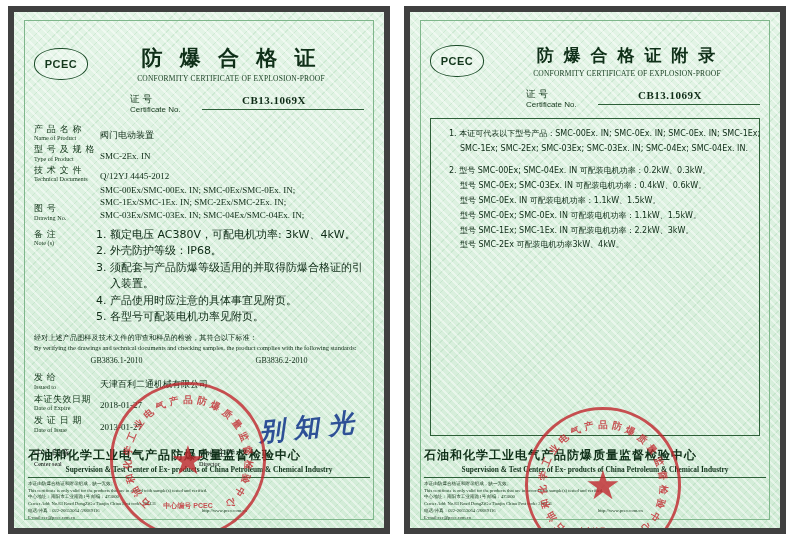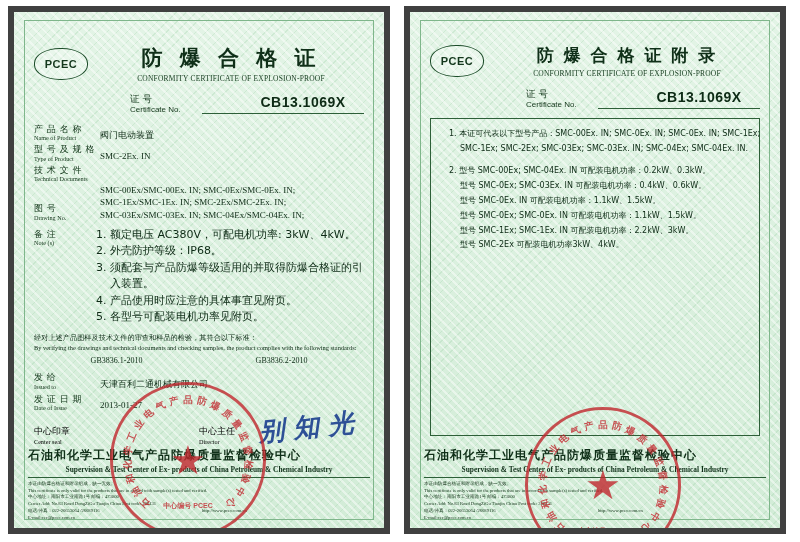--- a/index.html
+++ b/index.html
@@ -52,22 +52,22 @@
   }
   .titles{flex:1;text-align:center;}
   .t-cn{font-size:21px;font-weight:bold;letter-spacing:5px;color:#0f2f18;font-family:"DejaVu Sans",sans-serif;}
   .t-cn.small{font-size:17px;letter-spacing:2px;}
   .t-en{font-size:7.5px;letter-spacing:.2px;color:#143a1d;margin-top:2px;font-family:"Liberation Serif",serif;}
 
   .certno{display:flex;align-items:flex-start;gap:16px;margin-top:10px;padding-left:96px;}
   .certno .lbl{font-size:8px;line-height:1.25;color:#123519;width:56px;}
   .certno .lbl b{display:block;font-size:9.5px;font-family:"DejaVu Sans",sans-serif;font-weight:normal;}
   .certno .val{
-    flex:1;border-bottom:1px solid #2d5f38;font-size:14px;font-weight:bold;
-    color:#0d2a15;padding:0 0 1px 40px;font-family:Liberation Sans, sans-serif;letter-spacing:.5px;text-align:center;
+    flex:1;border-bottom:1px solid #2d5f38;font-size:11px;font-weight:bold;
+    color:#0d2a15;padding:0 0 1px 40px;font-family:Liberation Serif, serif;letter-spacing:.5px;
   }
 
   
   .fields{margin-top:8px;}
   .row{display:flex;align-items:flex-end;margin-bottom:2px;}
   .lab{width:62px;flex:0 0 62px;font-size:7.5px;line-height:1.15;color:#123519;padding-top:1px;}
   .lab .cn{font-size:9px;letter-spacing:.5px;font-family:"DejaVu Sans",sans-serif;display:block;}
   .lab .en{font-size:6.2px;display:block;font-family:"Liberation Serif",serif;}
   .val{flex:1;font-size:9px;color:#0d2a15;padding-left:4px;line-height:1.35;font-family:"DejaVu Sans",sans-serif;}
   .val.mono{font-family:"Liberation Serif",serif;font-size:9px;}
@@ -183,20 +183,21 @@
             <span class="cn">型 号 及 规 格</span>
             <span class="en">Type of Product</span>
           </div>
           <div class="val mono">SMC-2Ex. IN</div>
         </div>
         <div class="row">
           <div class="lab">
             <span class="cn">技 术 文 件</span>
             <span class="en">Technical Documents</span>
           </div>
+          <div class="val mono">Q/12YJ 4445-2012</div>
         </div>
         <div class="row">
           <div class="lab">
             <span class="cn">图 号</span>
             <span class="en">Drawing No.</span>
           </div>
           <div class="val mono" style="white-space:pre-line">SMC-00Ex/SMC-00Ex. IN;  SMC-0Ex/SMC-0Ex. IN;
 SMC-1Ex/SMC-1Ex. IN;  SMC-2Ex/SMC-2Ex. IN;
 SMC-03Ex/SMC-03Ex. IN;  SMC-04Ex/SMC-04Ex. IN;</div>
         </div>
@@ -226,20 +227,27 @@
         <span>GB3836.2-2010</span>
       </div>
 
       <div class="issue">
         <div class="row">
           <div class="lab">
             <span class="cn">发  给</span>
             <span class="en">Issued to</span>
           </div>
           <div class="val">天津百利二通机械有限公司</div>
+        </div>
+        <div class="row">
+          <div class="lab">
+            <span class="cn">本证失效日期</span>
+            <span class="en">Date of Expire</span>
+          </div>
+          <div class="val mono">2018-01-27</div>
         </div>
         <div class="row">
           <div class="lab">
             <span class="cn">发 证 日 期</span>
             <span class="en">Date of Issue</span>
           </div>
           <div class="val mono">2013-01-27</div>
         </div>
       </div>
 

